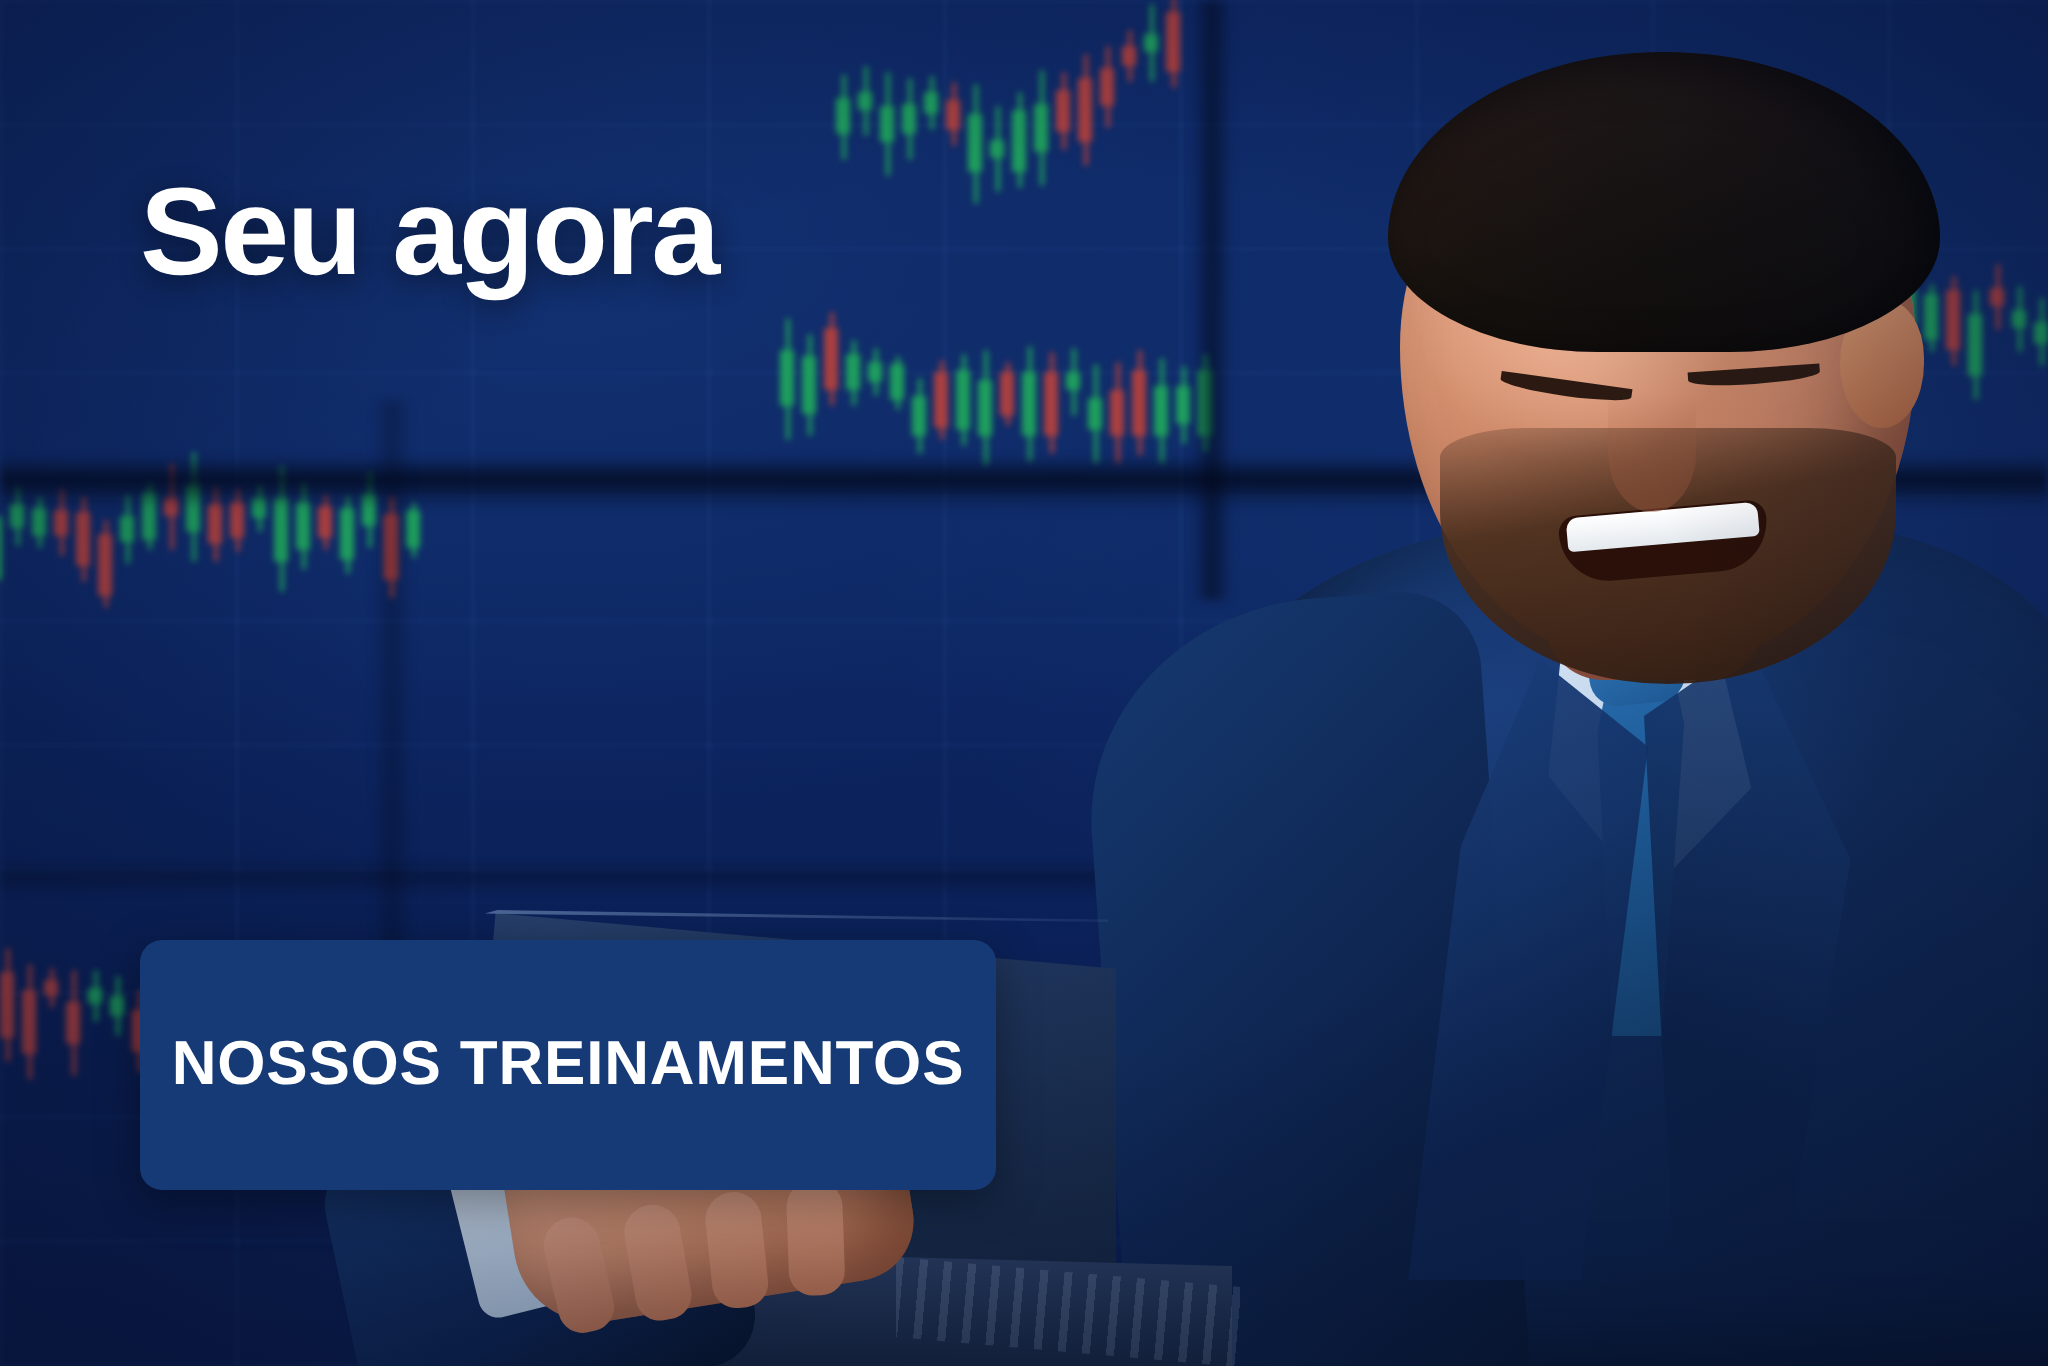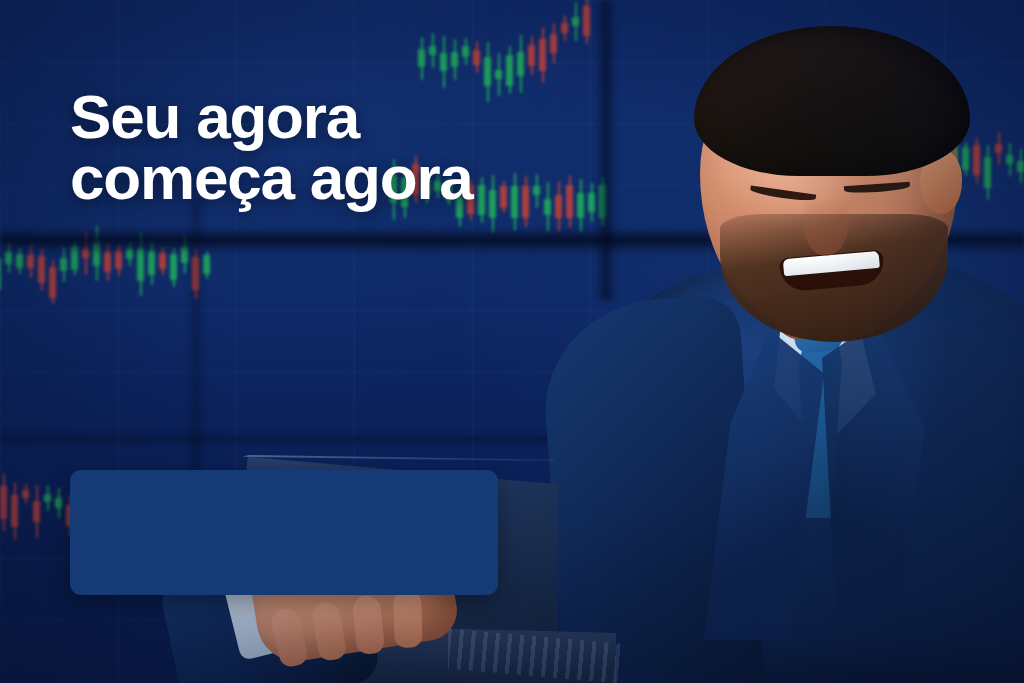--- a/index.html
+++ b/index.html
@@ -606,22 +606,22 @@
     <div class="finger" style="left:56px;  transform:rotate(-1deg);"></div>
     <div class="finger" style="left:96px;  transform:rotate(3deg);"></div>
     <div class="finger" style="left:136px; transform:rotate(7deg);"></div>
   </div>
 
   <div class="grade"></div>
 
   <div class="copy">
     <h1 class="headline">
       <span>Seu agora</span>
-      <span>começa agora</span>
     </h1>
     <p class="subhead">
     </p>
   </div>
 
   <button class="cta">
+    <span class="cta-line2">NOSSOS TREINAMENTOS</span>
   </button>
 
 </div>
 
 </body></html>

